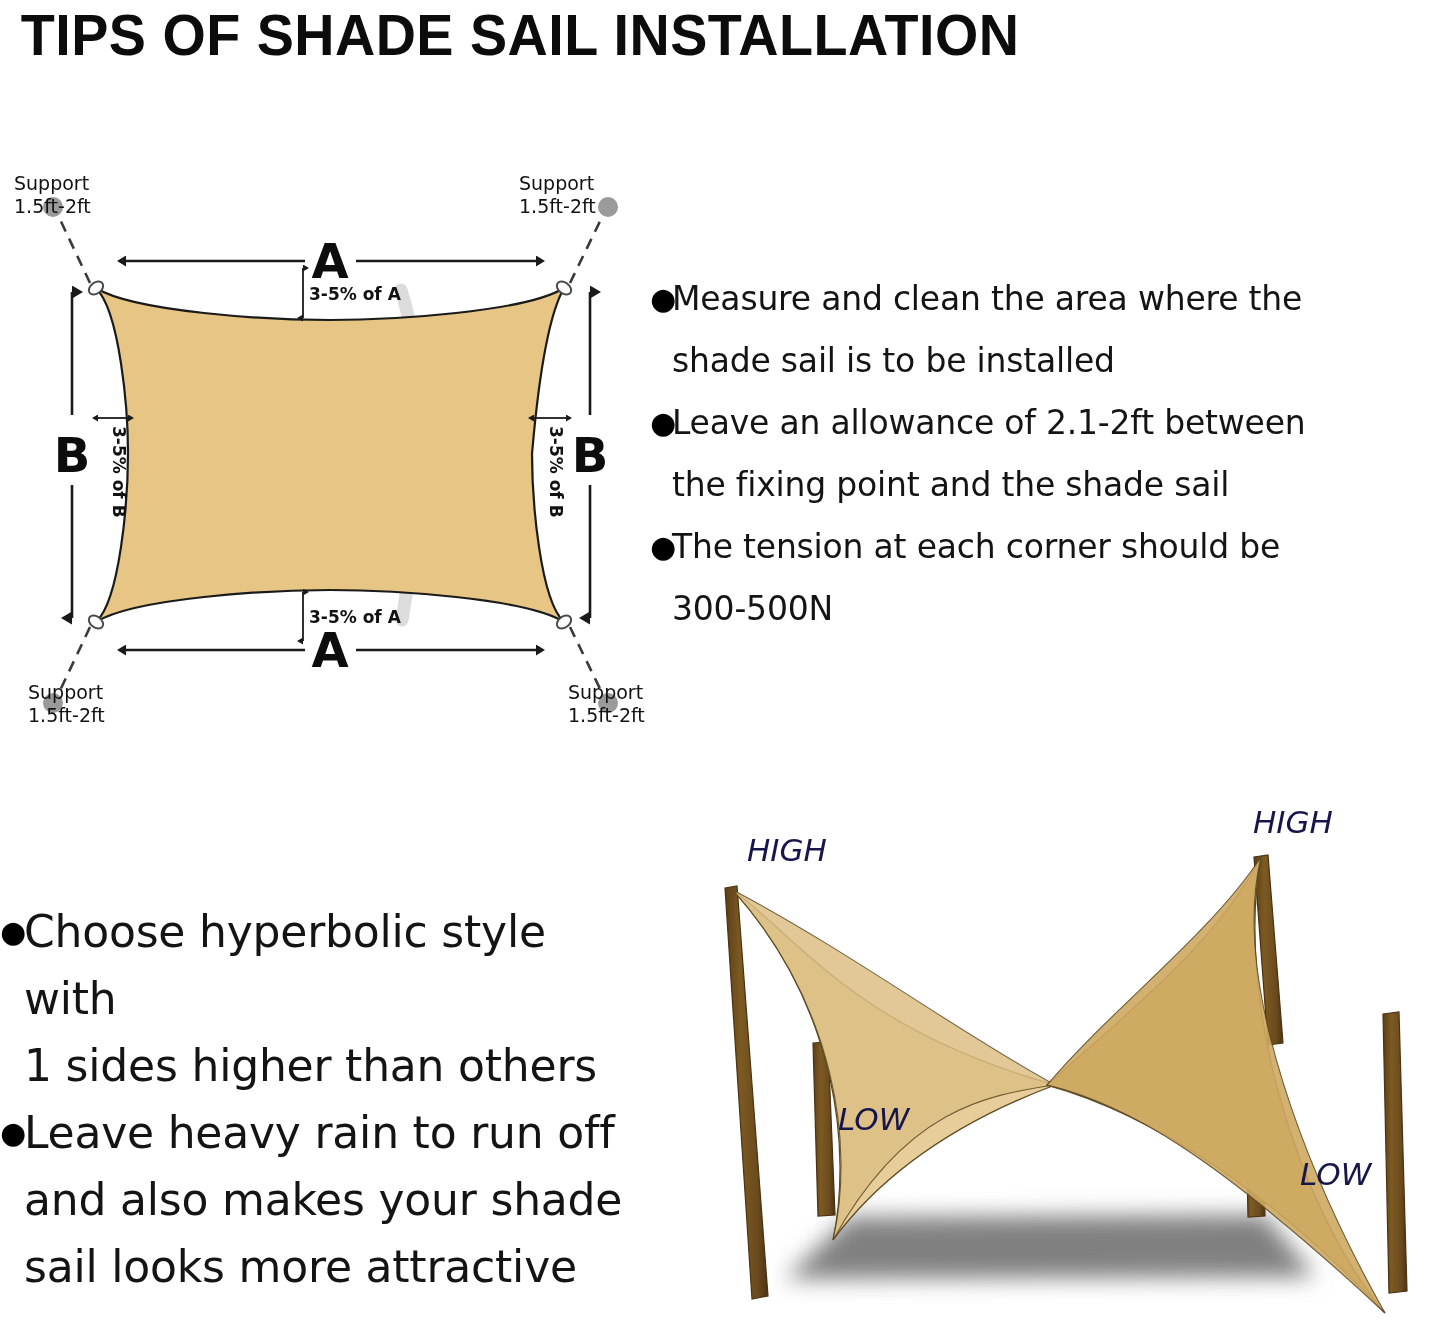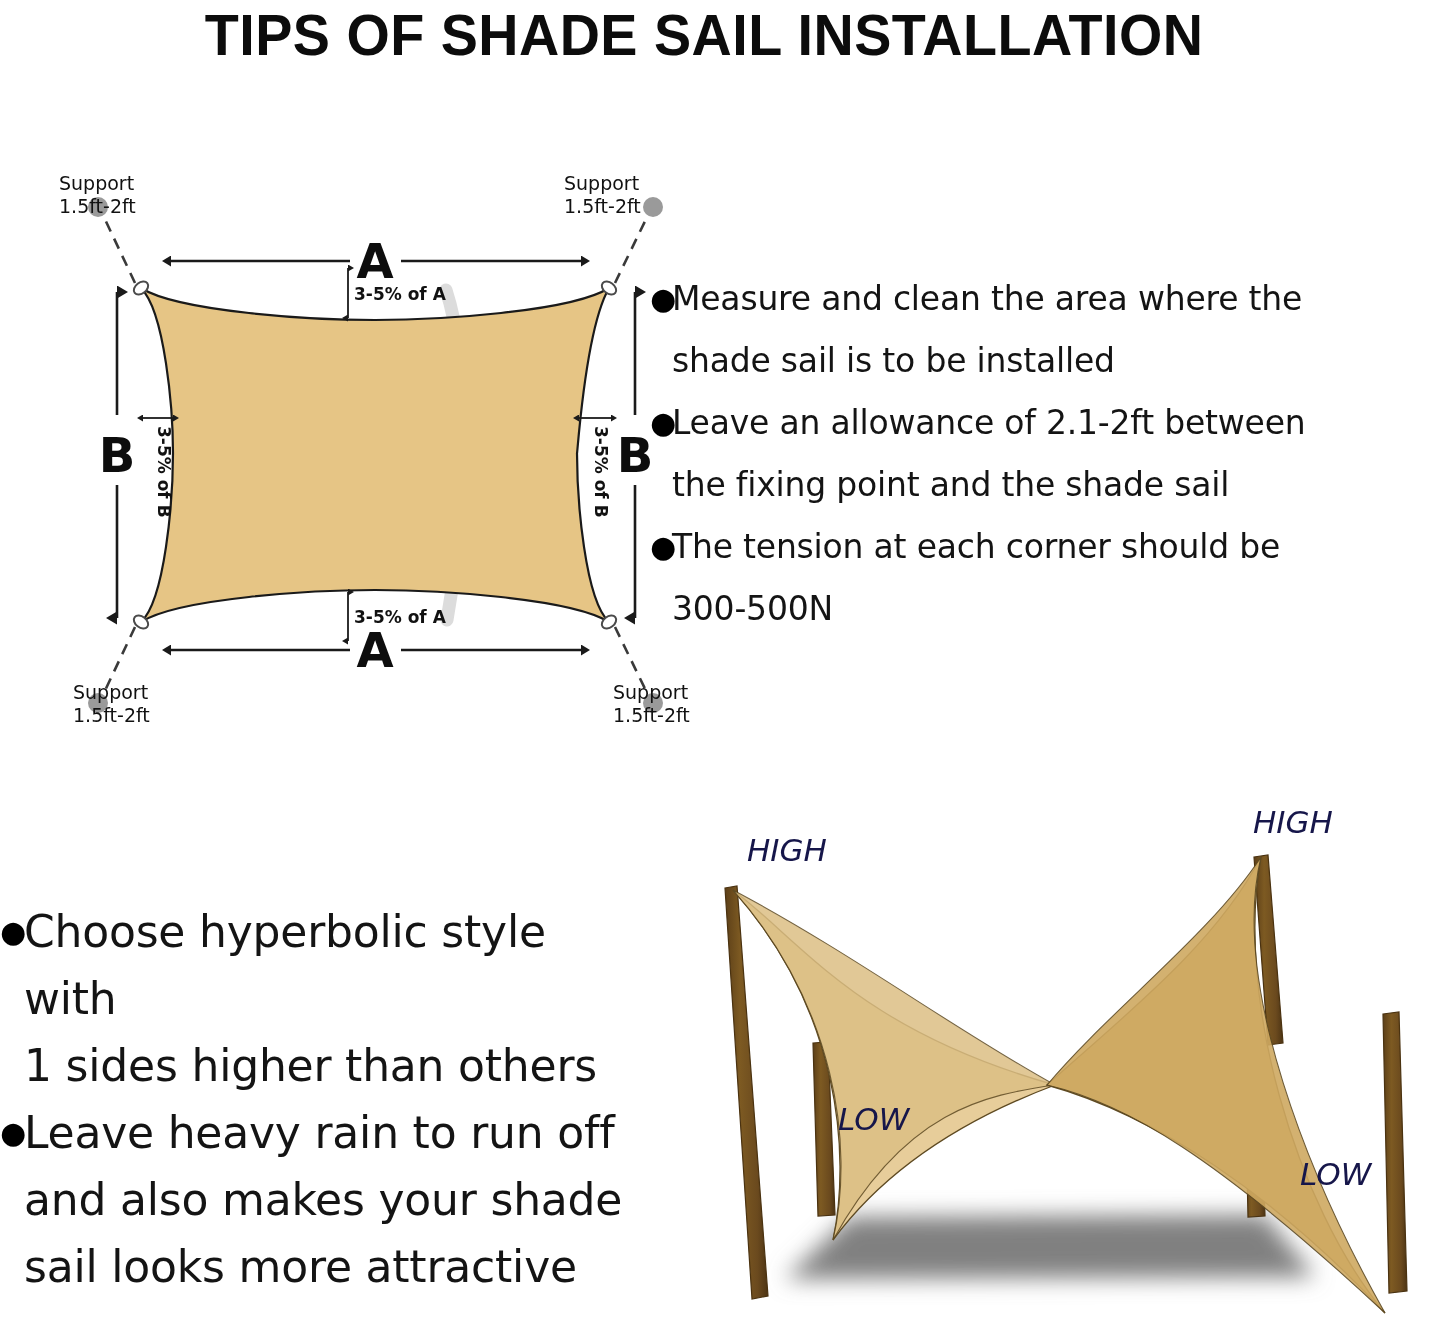--- a/index.html
+++ b/index.html
@@ -17,41 +17,40 @@
   }
 
   
   #title-bar {
     position: absolute;
     left: 0; top: 0;
     width: 1224px;
     height: 70px;
     display: flex;
     align-items: center;
-    justify-content: flex-end;
+    justify-content: flex-start;
   }
   #page-title {
     font-family: "Liberation Sans", sans-serif;
     font-weight: bold;
     font-size: 58px;
     line-height: 60px;
     letter-spacing: 0.5px;
     color: #0c0c0c;
     transform: scaleX(0.96);
     white-space: nowrap;
   }
 
   
   #rect-diagram {
     position: absolute;
-    left: 16px;
+    left: 0;
     top: 160;
     width: 660px;
     height: 570px;
-    padding-left: 29px;
   }
   #rect-diagram-svg { display:block; }
 
   
   #tips-list-top {
     position: absolute;
     left: 650px;
     top: 268px;
     width: 802px;
   }

